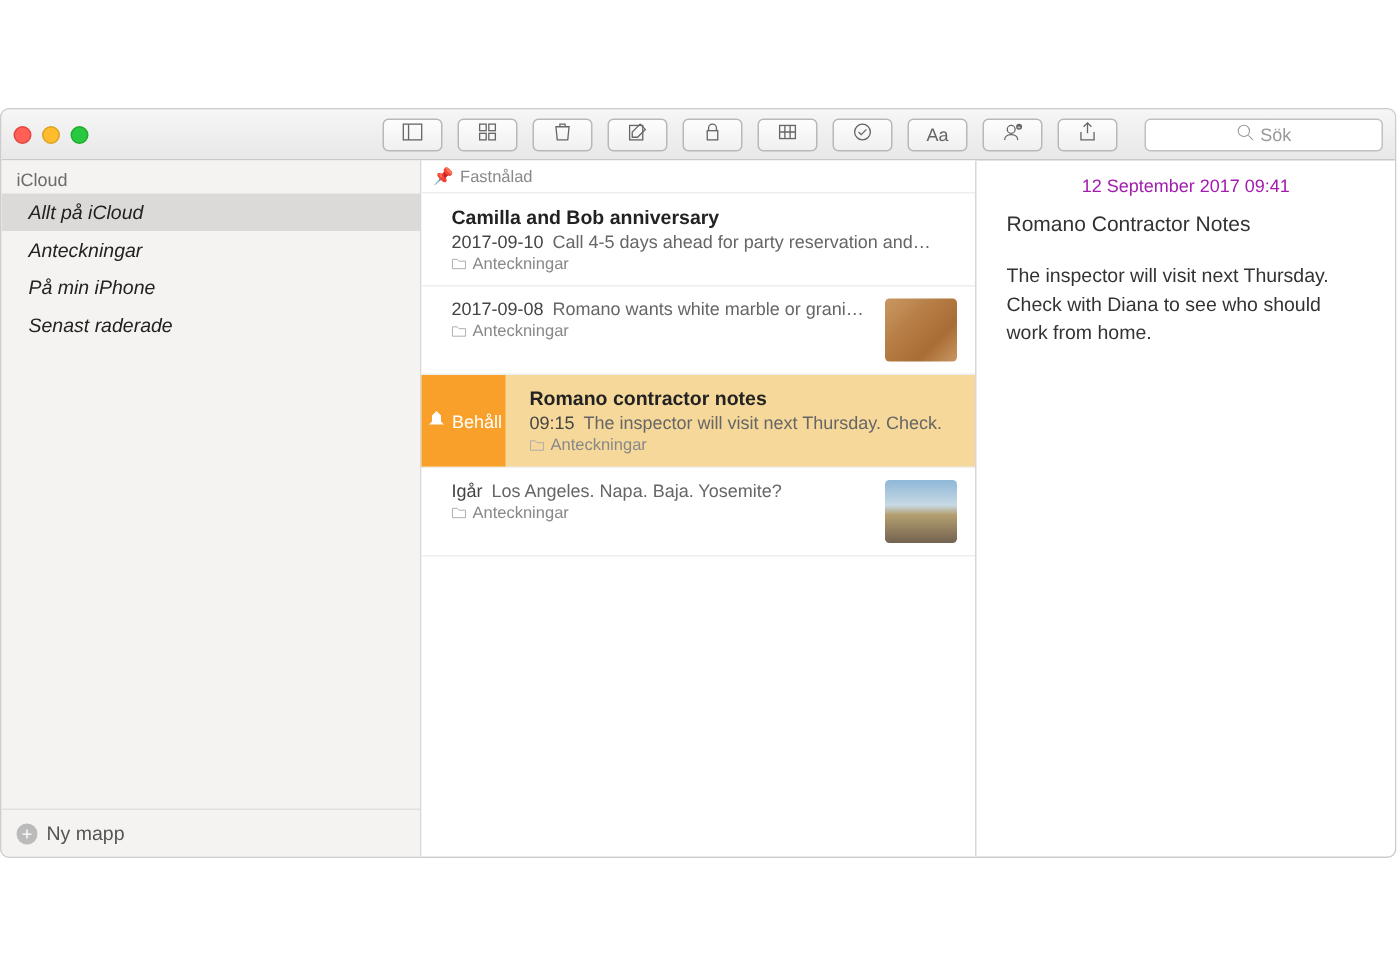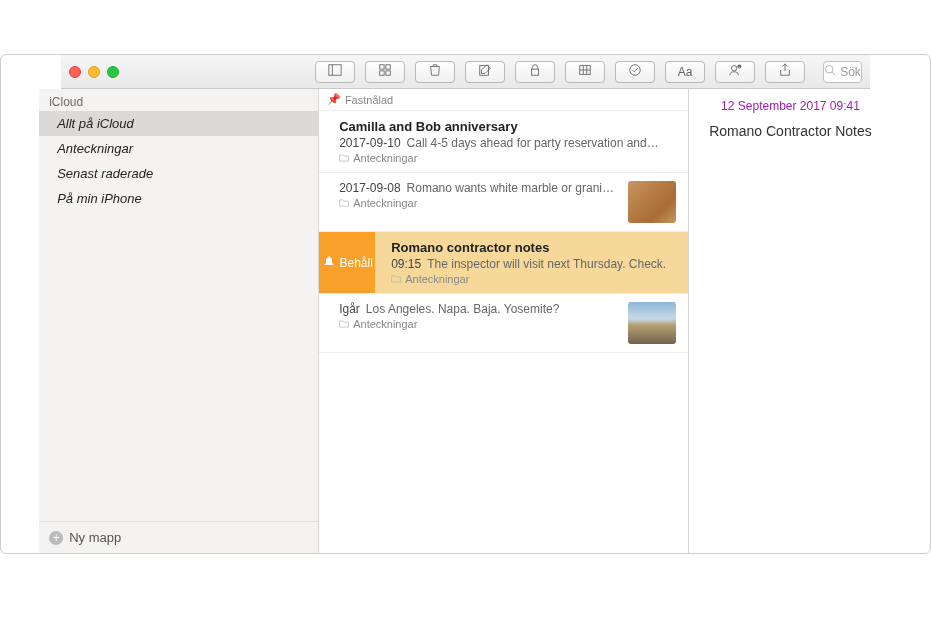--- a/index.html
+++ b/index.html
@@ -5,29 +5,28 @@
   * { box-sizing: border-box; margin: 0; padding: 0; }
   body {
     font-family: -apple-system, "Helvetica Neue", Arial, sans-serif;
     background: #fff;
     font-size: 13px;
     color: #222;
   }
   .window {
     width: 931px;
     height: 500px;
-    margin: 54px auto 0;
+    margin: 72px auto 0;
     background: #fff;
     border: 1px solid #ccc;
     border-radius: 6px;
     display: flex;
     flex-direction: column;
     overflow: hidden;
     position: relative;
-    align-items: center;
   }
   
   .callout-line {
     position: absolute;
     background: #333;
   }
   .callout-line.left {
     top: 20px;
     left: 52px;
     width: 1px;
@@ -359,24 +358,24 @@
 
       <div class="sidebar">
         <div class="sidebar-header">iCloud</div>
         <div class="folder selected">
           <span>Allt på iCloud</span>
         </div>
         <div class="folder">
           <span>Anteckningar</span>
         </div>
         <div class="folder">
+          <span>På min iPhone</span>
+        </div>
+        <div class="folder">
           <span>Senast raderade</span>
-        </div>
-        <div class="folder">
-          <span>På min iPhone</span>
         </div>
         <div class="sidebar-footer">
           <span class="plus">+</span>
           <span>Ny mapp</span>
         </div>
       </div>
 
       <div class="notelist">
         <div class="pinned-h">
           <span>📌</span>
@@ -446,17 +445,18 @@
               <span>Anteckningar</span>
             </div>
           </div>
           <div class="thumb beach"></div>
         </div>
       </div>
 
       <div class="editor">
         <div class="editor-date">12 September 2017 09:41</div>
         <div class="editor-title">Romano Contractor Notes</div>
+        <div class="editor-body">The inspector will visit next Thursday. Check with Diana to see who should work from home.</div>
       </div>
 
     </div>
   </div>
 </div>
 
 </body></html>

